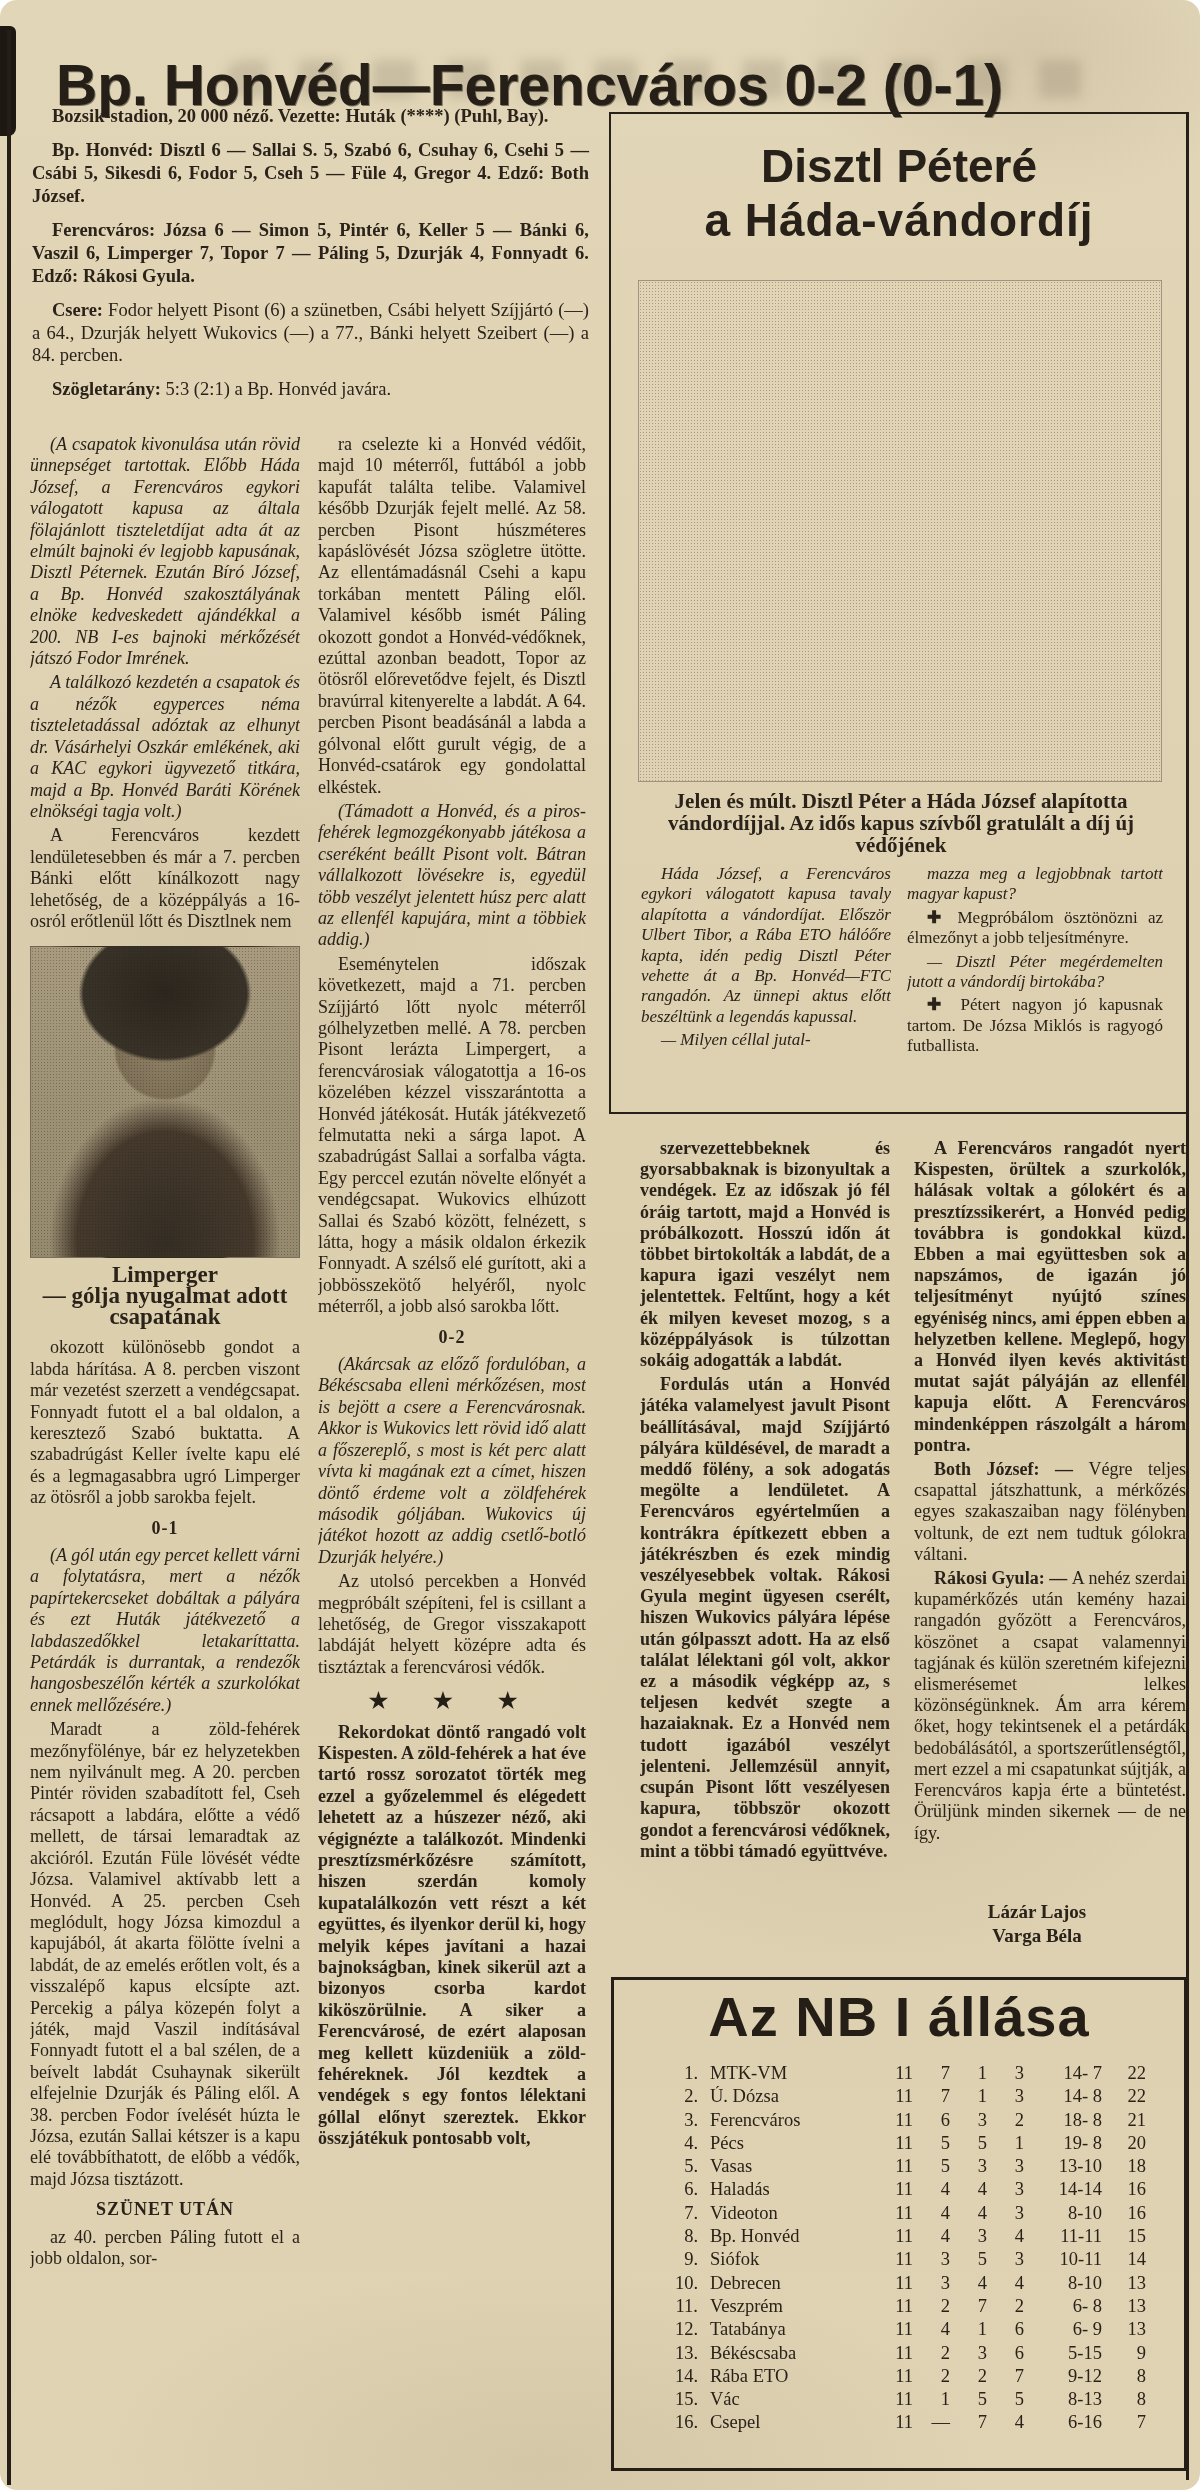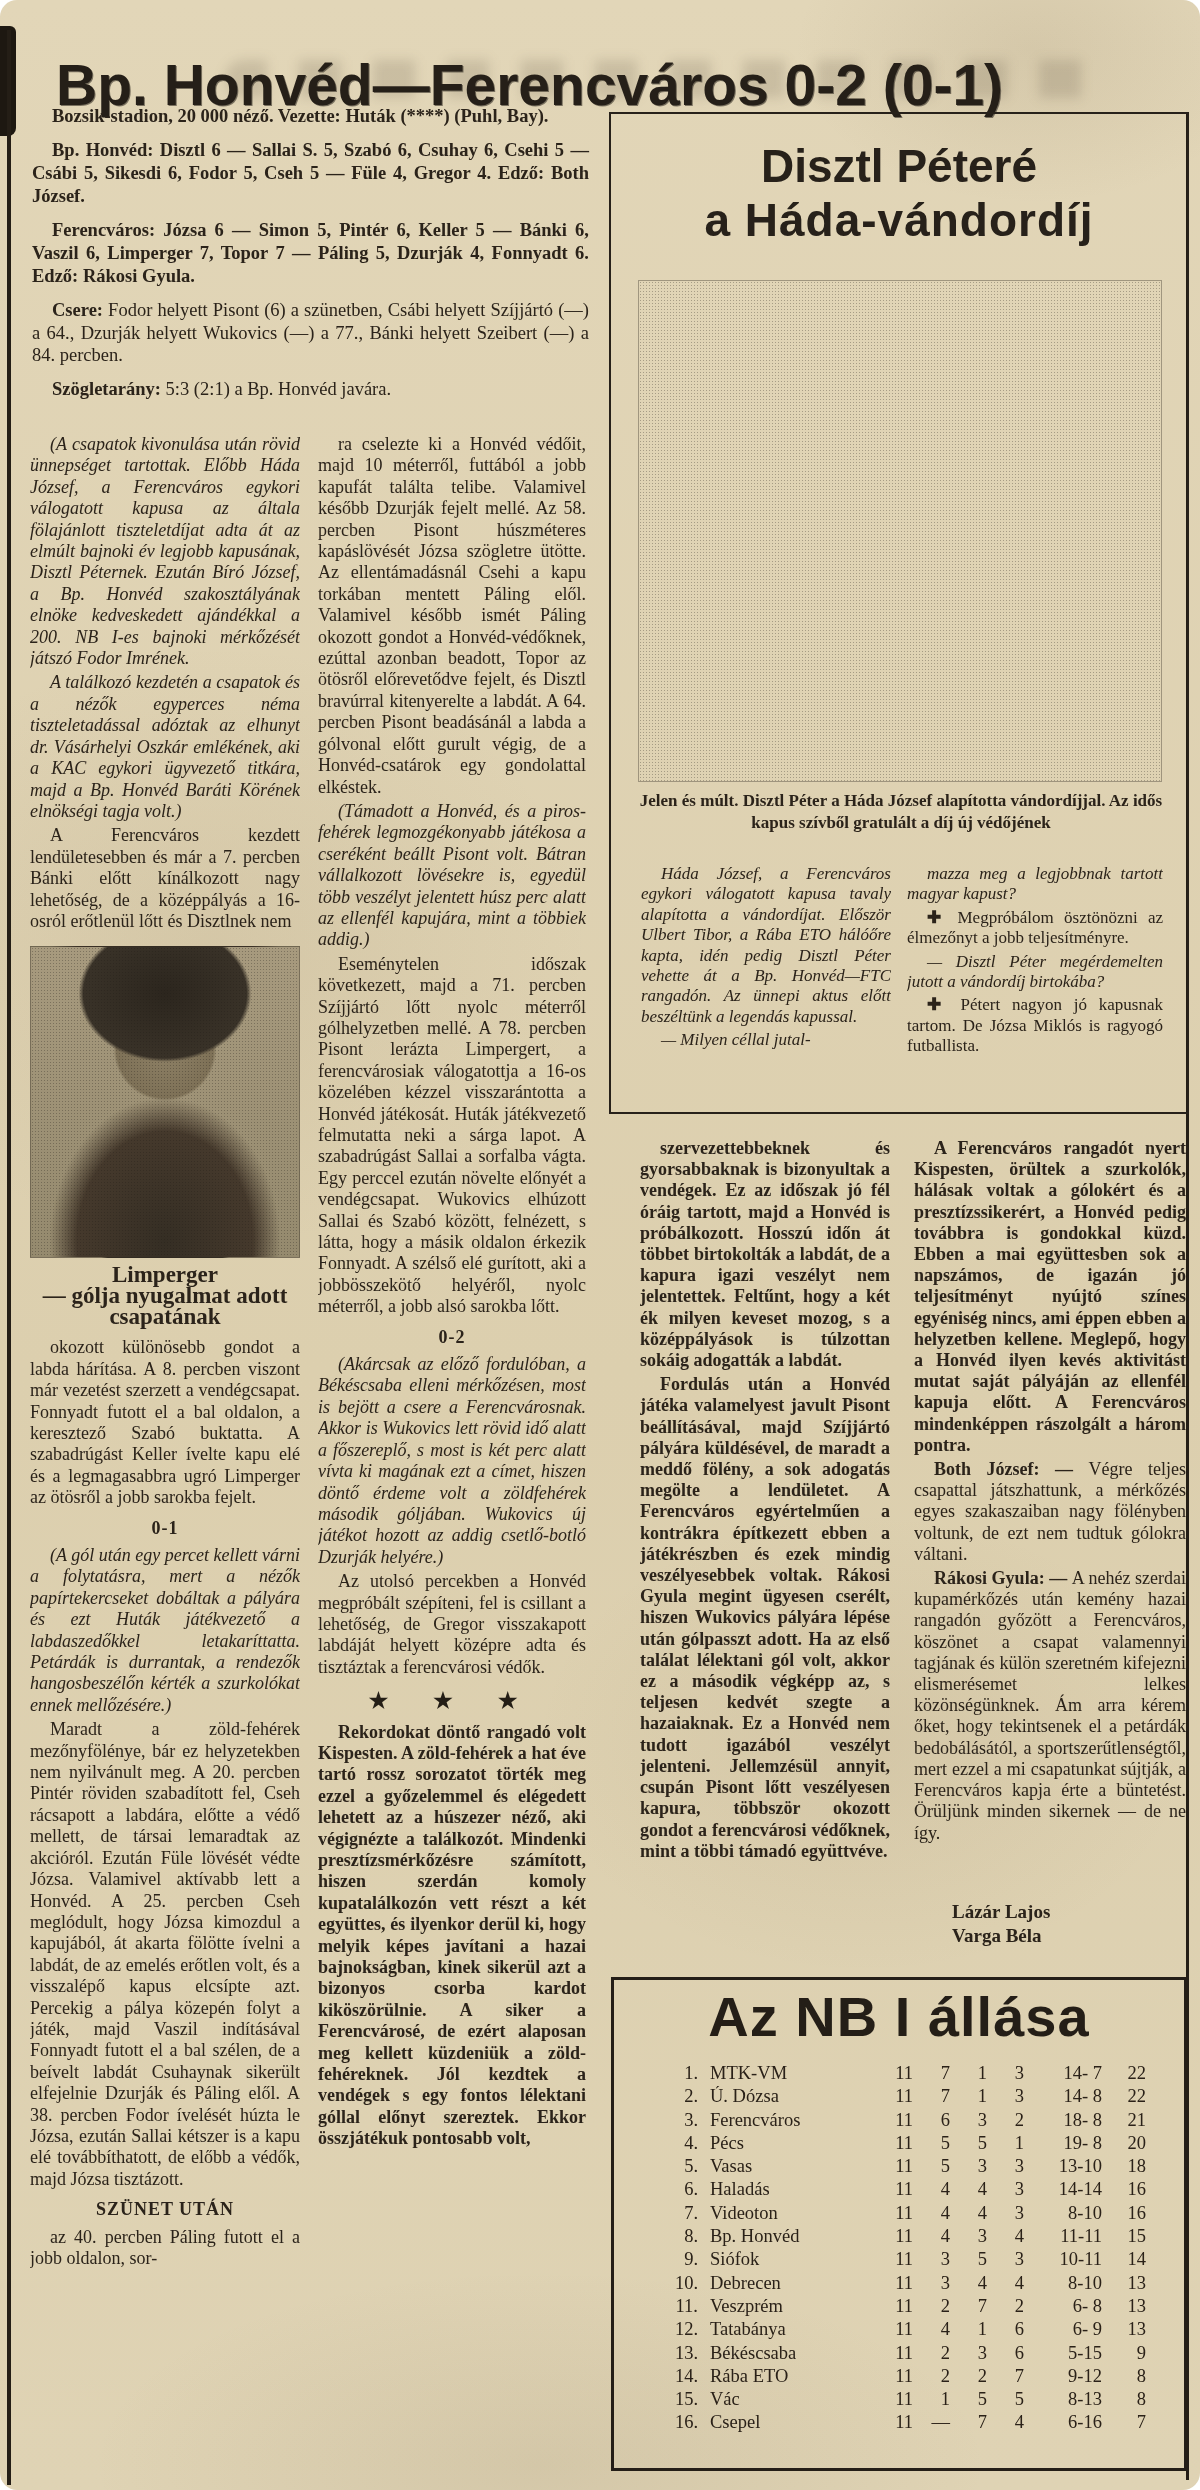--- a/index.html
+++ b/index.html
@@ -67,30 +67,30 @@
       radial-gradient(ellipse 95px 160px at 64% 74%, #221d17 0%, #2b251d 55%, transparent 72%),
       radial-gradient(ellipse 88px 150px at 84% 72%, #262019 0%, transparent 70%),
       radial-gradient(circle 27px at 64% 35%, #8f english 0%, transparent 62%),
       radial-gradient(circle 27px at 64% 35%, #8f8266 0%, transparent 62%),
       radial-gradient(circle 26px at 83% 32%, #948768 0%, transparent 64%),
       radial-gradient(ellipse 34px 70px at 73% 58%, #c3b795 0%, transparent 70%),
       radial-gradient(ellipse 200px 130px at 10% 94%, #39322a 0%, transparent 70%),
       radial-gradient(ellipse 260px 180px at 20% 20%, #c0b393 0%, transparent 75%),
       linear-gradient(180deg,#b4a88c,#a2957a);
   }
-  .award-caption{position:absolute; left:24px; top:676px; width:532px; font-weight:bold; font-size:17px; line-height:22px; text-align:center;}
+  .award-caption{position:absolute; left:24px; top:676px; width:532px; font-weight:bold; font-size:21px; line-height:22px; text-align:center;}
   .award-col{position:absolute; top:750px; height:236px; overflow:hidden;}
   #award-col-left{left:30px; width:250px;}
   #award-col-right{left:296px; width:256px;}
   .award-col .para{font-size:17px; line-height:20.4px;}
 
   #analysis-left{left:640px; top:1138px; width:250px; height:828px;}
   #analysis-right{left:914px; top:1138px; width:272px; height:758px;}
   #analysis-left .para, #analysis-right .para{font-size:18px; line-height:21.2px;}
-  .signatures{position:absolute; left:952px; top:1900px; width:246px; text-align:left; font-weight:bold; font-size:19px; line-height:24px;}
+  .signatures{position:absolute; left:914px; top:1900px; width:246px; text-align:center; font-weight:bold; font-size:19px; line-height:24px;}
 
   .league-box{position:absolute; left:611px; top:1977px; width:576px; height:494px; border:3px solid #241e17; box-sizing:border-box;}
   .league-title{margin-top:4px; text-align:center; font-family:"Liberation Sans",sans-serif; font-weight:700; font-size:56px; color:#241e17; letter-spacing:1px;}
   .league-rows{margin-top:14px; padding:0 38px 0 48px;}
   .trow{display:flex; align-items:baseline; height:23.3px; font-size:18.5px; color:#2a2118;}
   .trow .rank{width:36px; text-align:right; flex:none;}
   .trow .team{flex:1 1 auto; padding-left:12px; white-space:nowrap; overflow:hidden;}
   .trow .n{width:37px; text-align:right; flex:none;}
   .trow .g{width:78px; text-align:right; flex:none; white-space:pre;}
   .trow .p{width:44px; text-align:right; flex:none;}

